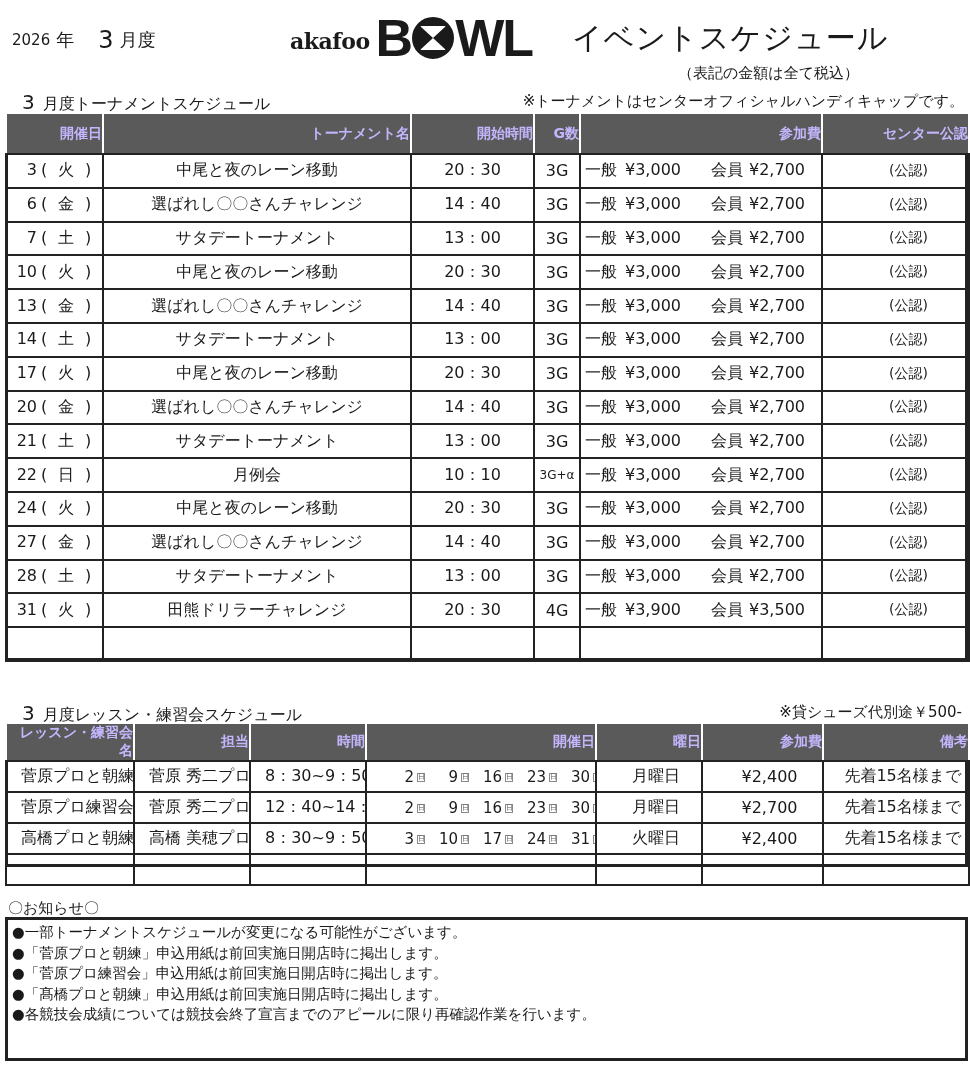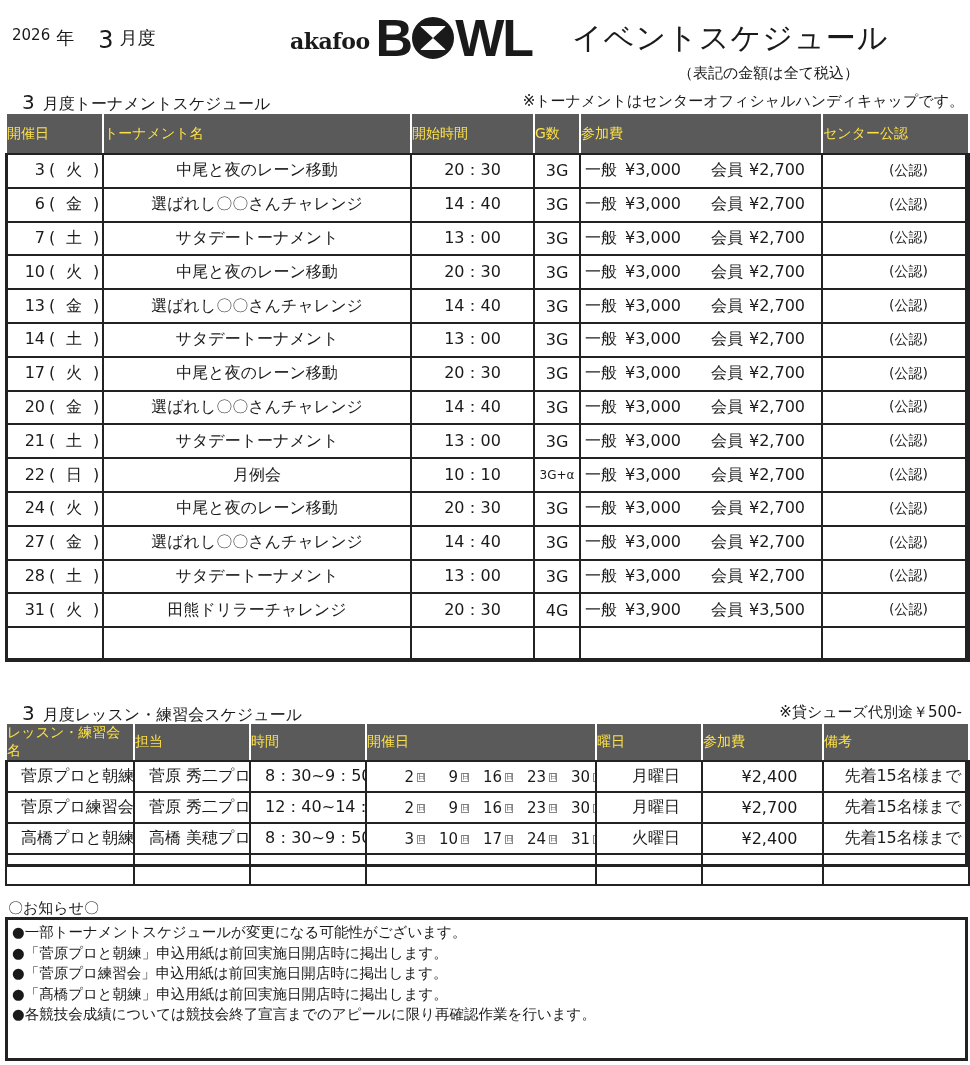--- a/index.html
+++ b/index.html
@@ -1,43 +1,43 @@
 <!DOCTYPE html>
 <html><head>
 <meta charset="utf-8">
 <style>
   * { box-sizing: border-box; margin: 0; padding: 0; }
   html, body { width: 970px; height: 1065px; background: #ffffff; overflow: hidden; }
   body { font-family: "DejaVu Sans", "Liberation Sans", sans-serif; color: #1a1a1a; position: relative; }
 
   .header { position: absolute; left: 0; top: 0; width: 970px; height: 110px; }
-  .year-month { position: absolute; left: 12px; top: 26px; display: flex; align-items: flex-start; gap: 6px; }
+  .year-month { position: absolute; left: 12px; top: 26px; display: flex; align-items: center; gap: 6px; }
   .year-month .y { font-size: 15px; }
   .year-month .jp { font-size: 18px; }
   .year-month .m { font-size: 24px; margin-left: 18px; }
   .logo { position: absolute; left: 290px; top: 12px; display: flex; align-items: center; }
   .logo .brand { font-family: "DejaVu Serif", "Liberation Serif", serif; font-size: 22px; font-weight: bold; letter-spacing: -0.5px; margin-right: 6px; margin-top: 6px; }
   .logo .bowl { font-family: "Liberation Sans", "DejaVu Sans", sans-serif; font-weight: bold; font-size: 52px; letter-spacing: -2px; display: flex; align-items: center; line-height: 1; }
   .logo .ball { width: 42px; height: 42px; margin: 0 1px; }
   .event-title { position: absolute; left: 572px; top: 18px; font-size: 30px; letter-spacing: 1px; }
   .tax-note { position: absolute; left: 678px; top: 64px; font-size: 15px; }
 
   .section-title { position: absolute; font-size: 16px; display: flex; align-items: baseline; }
   .section-title .num { font-size: 20px; margin-right: 8px; }
   .section-note { position: absolute; font-size: 15px; }
 
   table { position: absolute; border-collapse: collapse; table-layout: fixed; }
-  table th { background: #5a5a5a; color: #fde047; font-weight: normal; font-size: 14px; border: 2px solid #ffffff; border-bottom: 2px solid #222; text-align: left; }
+  table th { background: #5a5a5a; color: #c4b5fd; font-weight: bold; font-size: 14px; border: 2px solid #ffffff; border-bottom: 2px solid #222; text-align: right; }
   table td { border: 2px solid #222; font-size: 16px; text-align: center; white-space: nowrap; overflow: hidden; }
   .tbl-wrap { position: absolute; border: 3px solid #222; }
 
   #tourn { left: 5px; top: 112px; width: 963px; }
   #tourn th { height: 41px; }
   #tourn td { height: 33.8px; }
-  #tourn td.date { text-align: left; padding-left: 16px; }
+  #tourn td.date { text-align: left; padding-left: 8px; }
   #tourn td.date .d { display: inline-block; width: 22px; text-align: right; }
   #tourn td.date .p { display: inline-block; width: 14px; text-align: center; }
   #tourn td.date .w { display: inline-block; width: 30px; text-align: center; }
   #tourn td.g.small { font-size: 12px; }
   #tourn td.fee { text-align: left; padding-left: 4px; }
   #tourn td.fee span { display: inline-block; }
   #tourn td.fee .lbl1 { width: 40px; }
   #tourn td.fee .v1 { width: 86px; }
   #tourn td.fee .lbl2 { width: 38px; }
   #tourn td.cert { font-size: 14px; padding-left: 26px; }

